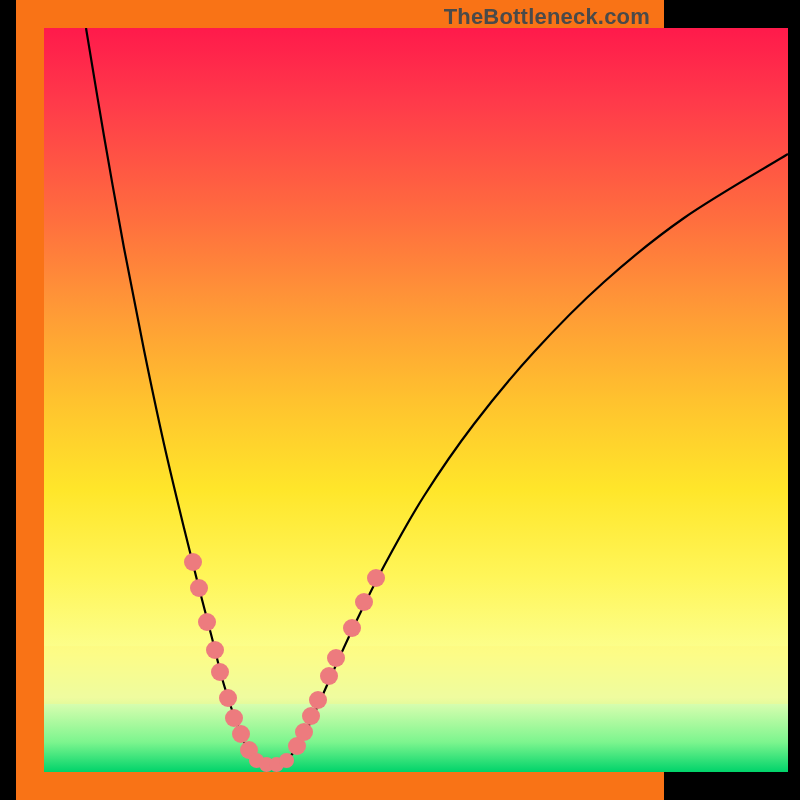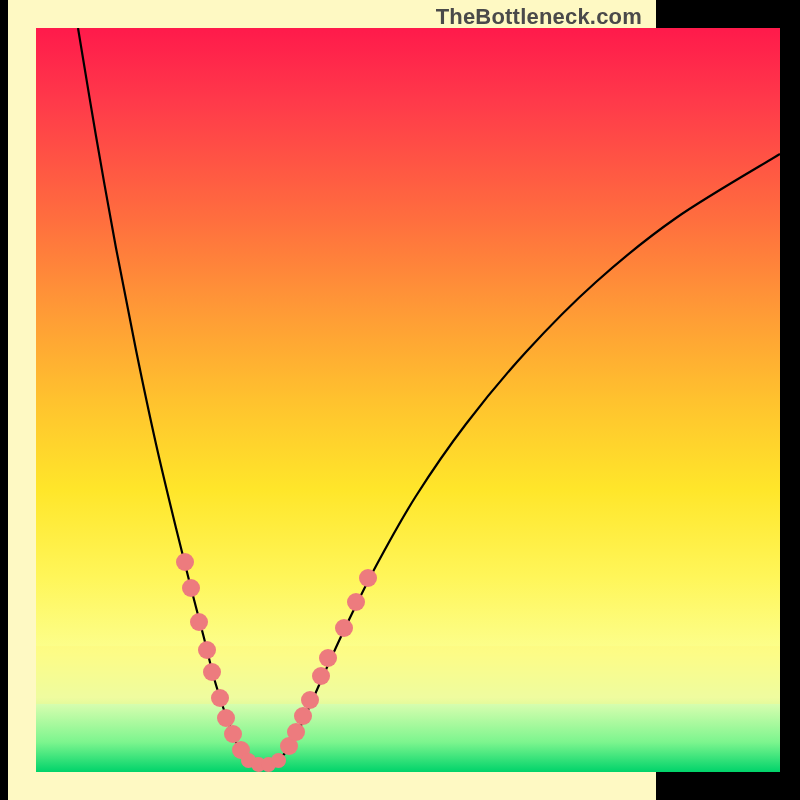--- a/index.html
+++ b/index.html
@@ -5,25 +5,25 @@
   html, body {
     margin: 0;
     padding: 0;
     width: 800px;
     height: 800px;
     background: #000;
     overflow: hidden;
   }
   .frame {
     position: absolute;
-    left: 8px;
+    left: 16px;
     top: 0;
     width: 648px;
     height: 800px;
-    background: #fef9c3;
+    background: #f97316;
   }
   .plot {
     position: absolute;
     left: 28px;
     top: 28px;
     width: 744px;
     height: 744px;
     overflow: hidden;
   }
   .gradient {

